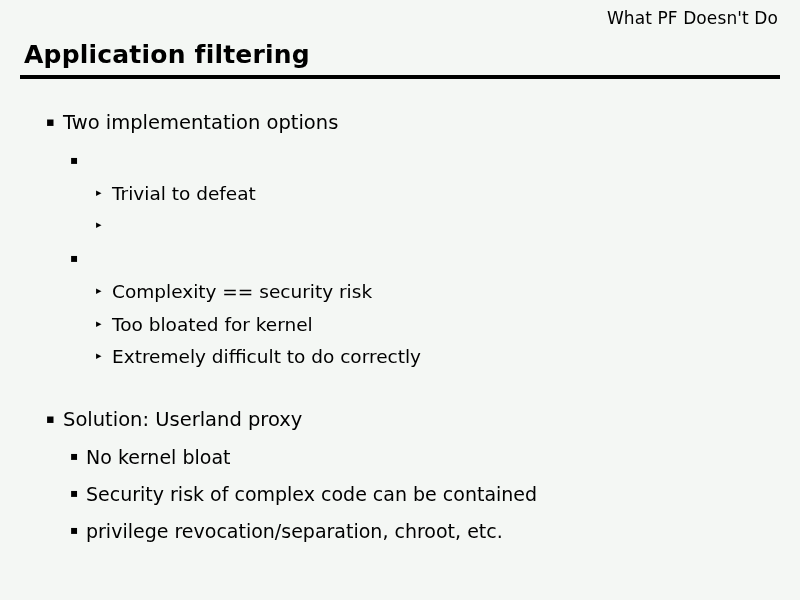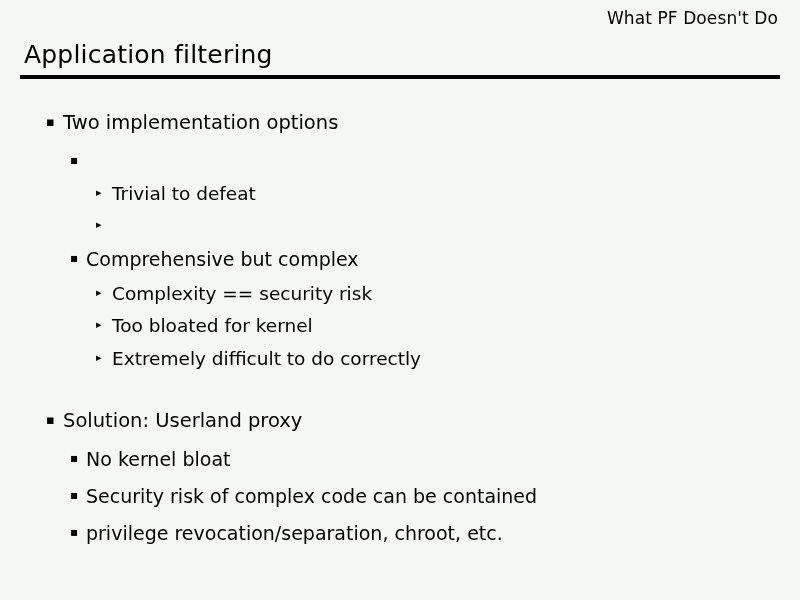--- a/index.html
+++ b/index.html
@@ -26,21 +26,21 @@
     right: 22px;
     font-size: 17px;
     letter-spacing: 0.1px;
     white-space: nowrap;
   }
   .title {
     position: absolute;
     top: 40px;
     left: 24px;
     font-size: 25px;
-    font-weight: normal;
+    font-weight: bold;
     letter-spacing: 0.2px;
   }
   .title-rule {
     position: absolute;
     top: 75px;
     left: 20px;
     width: 760px;
     height: 4px;
     background: #000000;
   }
@@ -135,21 +135,20 @@
       <span class="marker">▸</span>
       <span class="text">Trivial to defeat</span>
     </div>
 
     <div class="bullet-row lvl3">
       <span class="marker">▸</span>
     </div>
 
     <div class="bullet-row lvl2">
       <span class="marker">▪</span>
-      <span class="text">Comprehensive but complex</span>
     </div>
 
     <div class="bullet-row lvl3">
       <span class="marker">▸</span>
       <span class="text">Complexity == security risk</span>
     </div>
 
     <div class="bullet-row lvl3">
       <span class="marker">▸</span>
       <span class="text">Too bloated for kernel</span>

